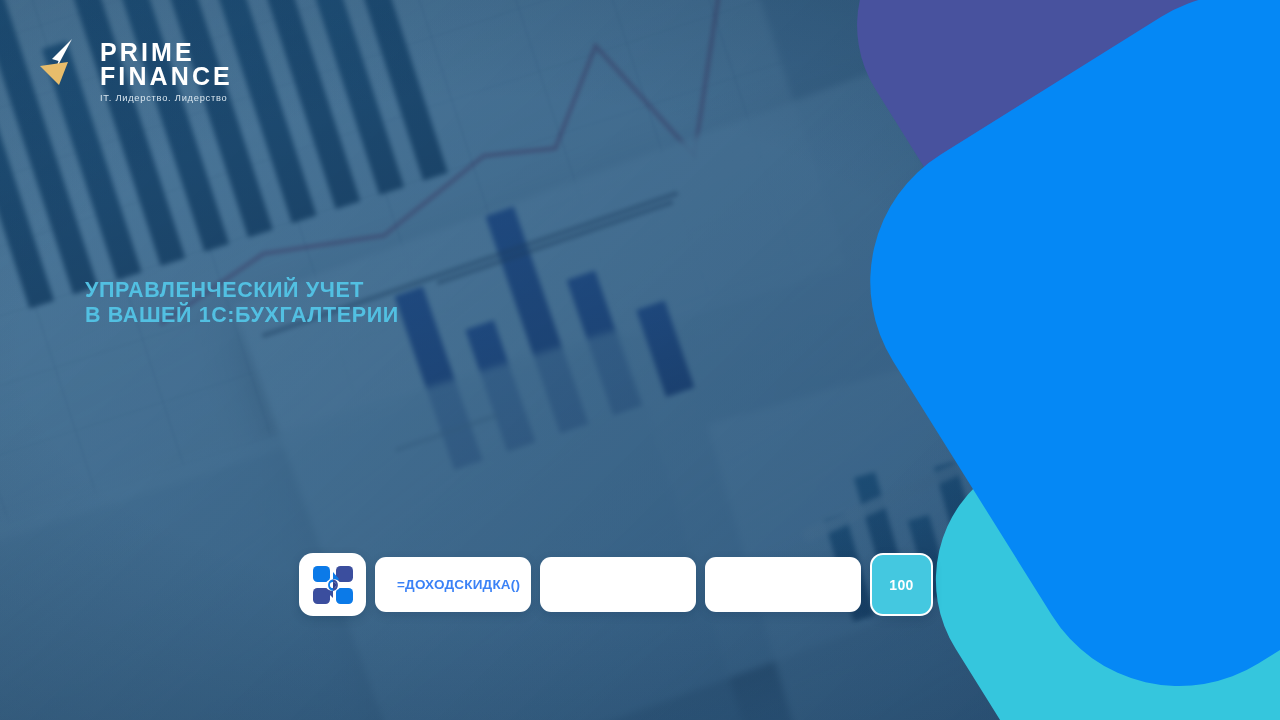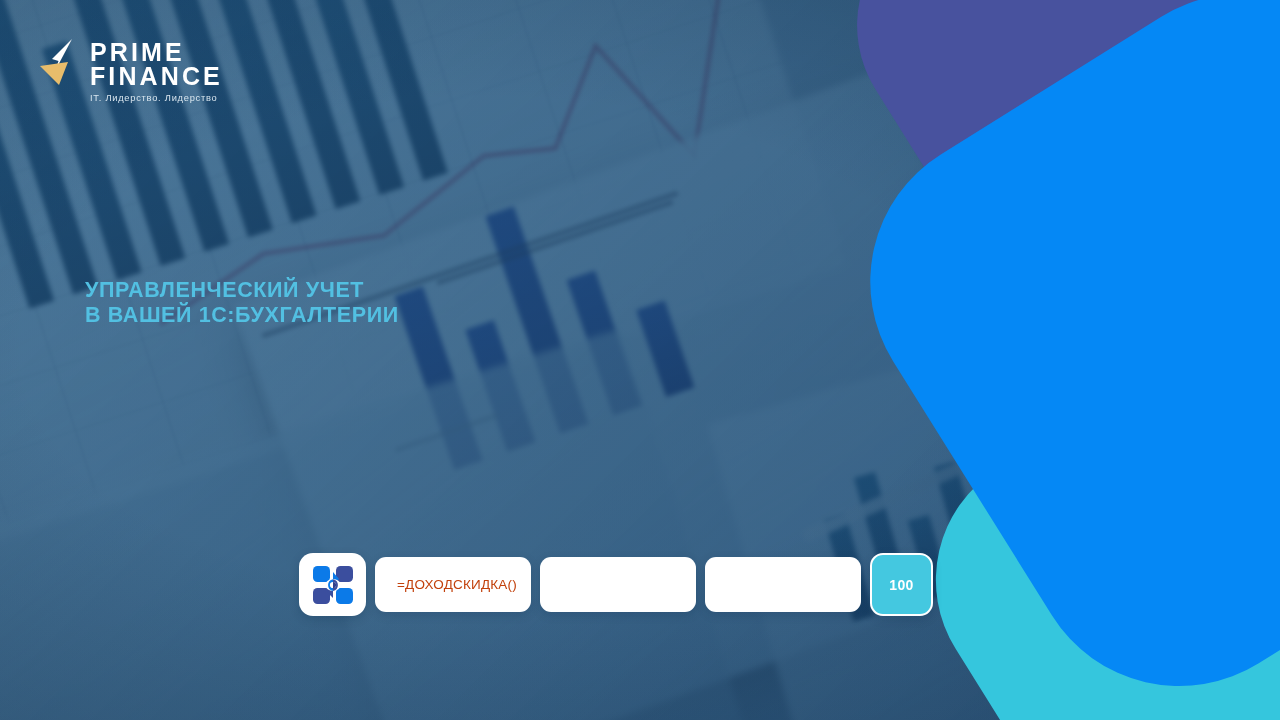--- a/index.html
+++ b/index.html
@@ -196,20 +196,21 @@
     transform: rotate(-32deg);
   }
 
   
   .logo {
     position: absolute;
     left: 40px;
     top: 38px;
     display: flex;
     align-items: flex-start;
+    gap: 10px;
     z-index: 6;
   }
   .logo-mark { width: 50px; height: 52px; flex: none; }
   .logo-text { padding-top: 2px; }
   .logo-line {
     color: #ffffff;
     font-size: 25px;
     font-weight: bold;
     letter-spacing: 3.1px;
     line-height: 24px;
@@ -272,23 +273,23 @@
   }
   .app-icon svg { display: block; }
 
   .field {
     height: 55px;
     background: #ffffff;
     border-radius: 11px;
     display: flex;
     align-items: center;
     padding: 0 22px;
-    color: #c2410c;
+    color: #3b82f6;
     font-size: 13.5px;
-    font-weight: normal;
+    font-weight: bold;
     letter-spacing: 0.2px;
     box-shadow: 0 3px 10px rgba(10,40,70,0.18);
     overflow: hidden;
     white-space: nowrap;
   }
   .field-formula { width: 156px; }
   .field-blank-a  { width: 156px; }
   .field-blank-b  { width: 156px; }
 
   .badge-100 {

